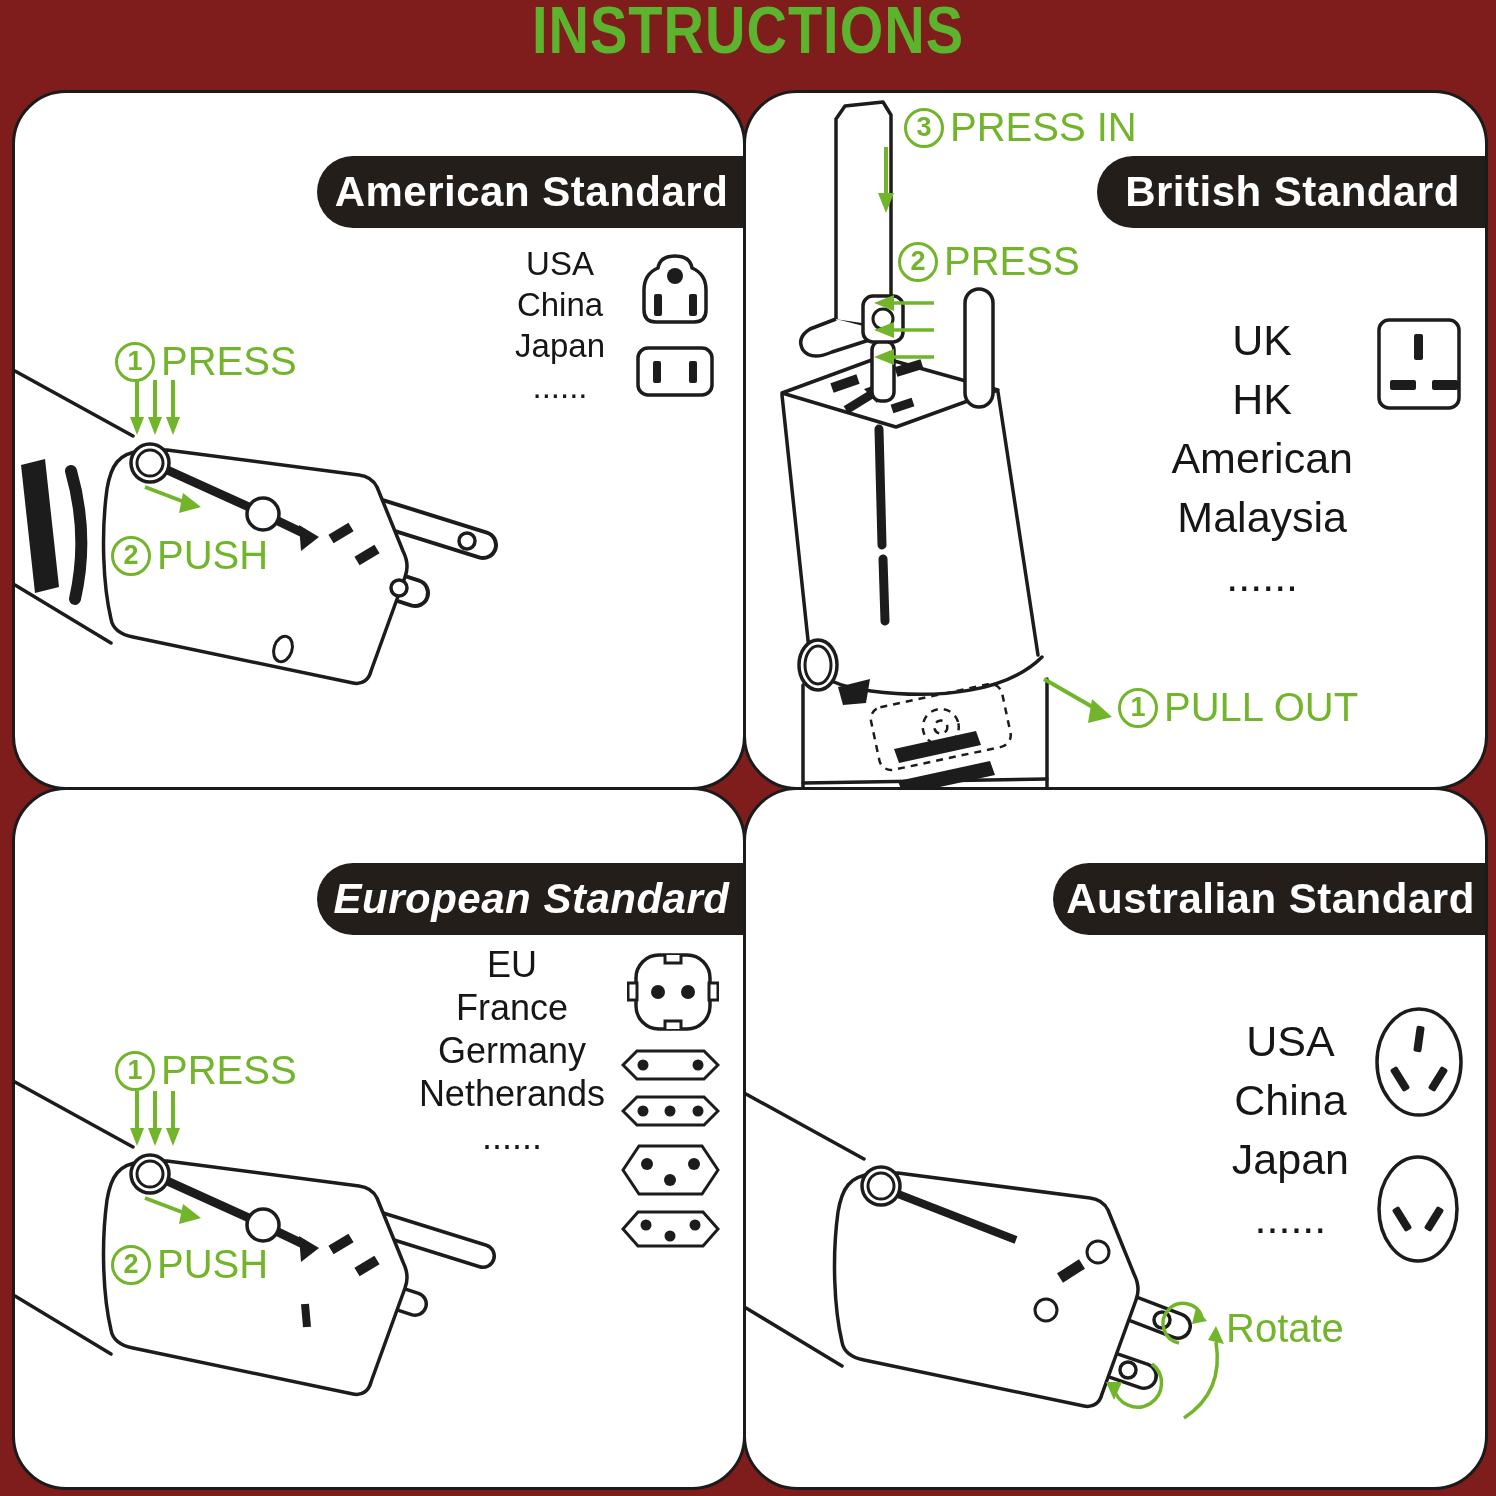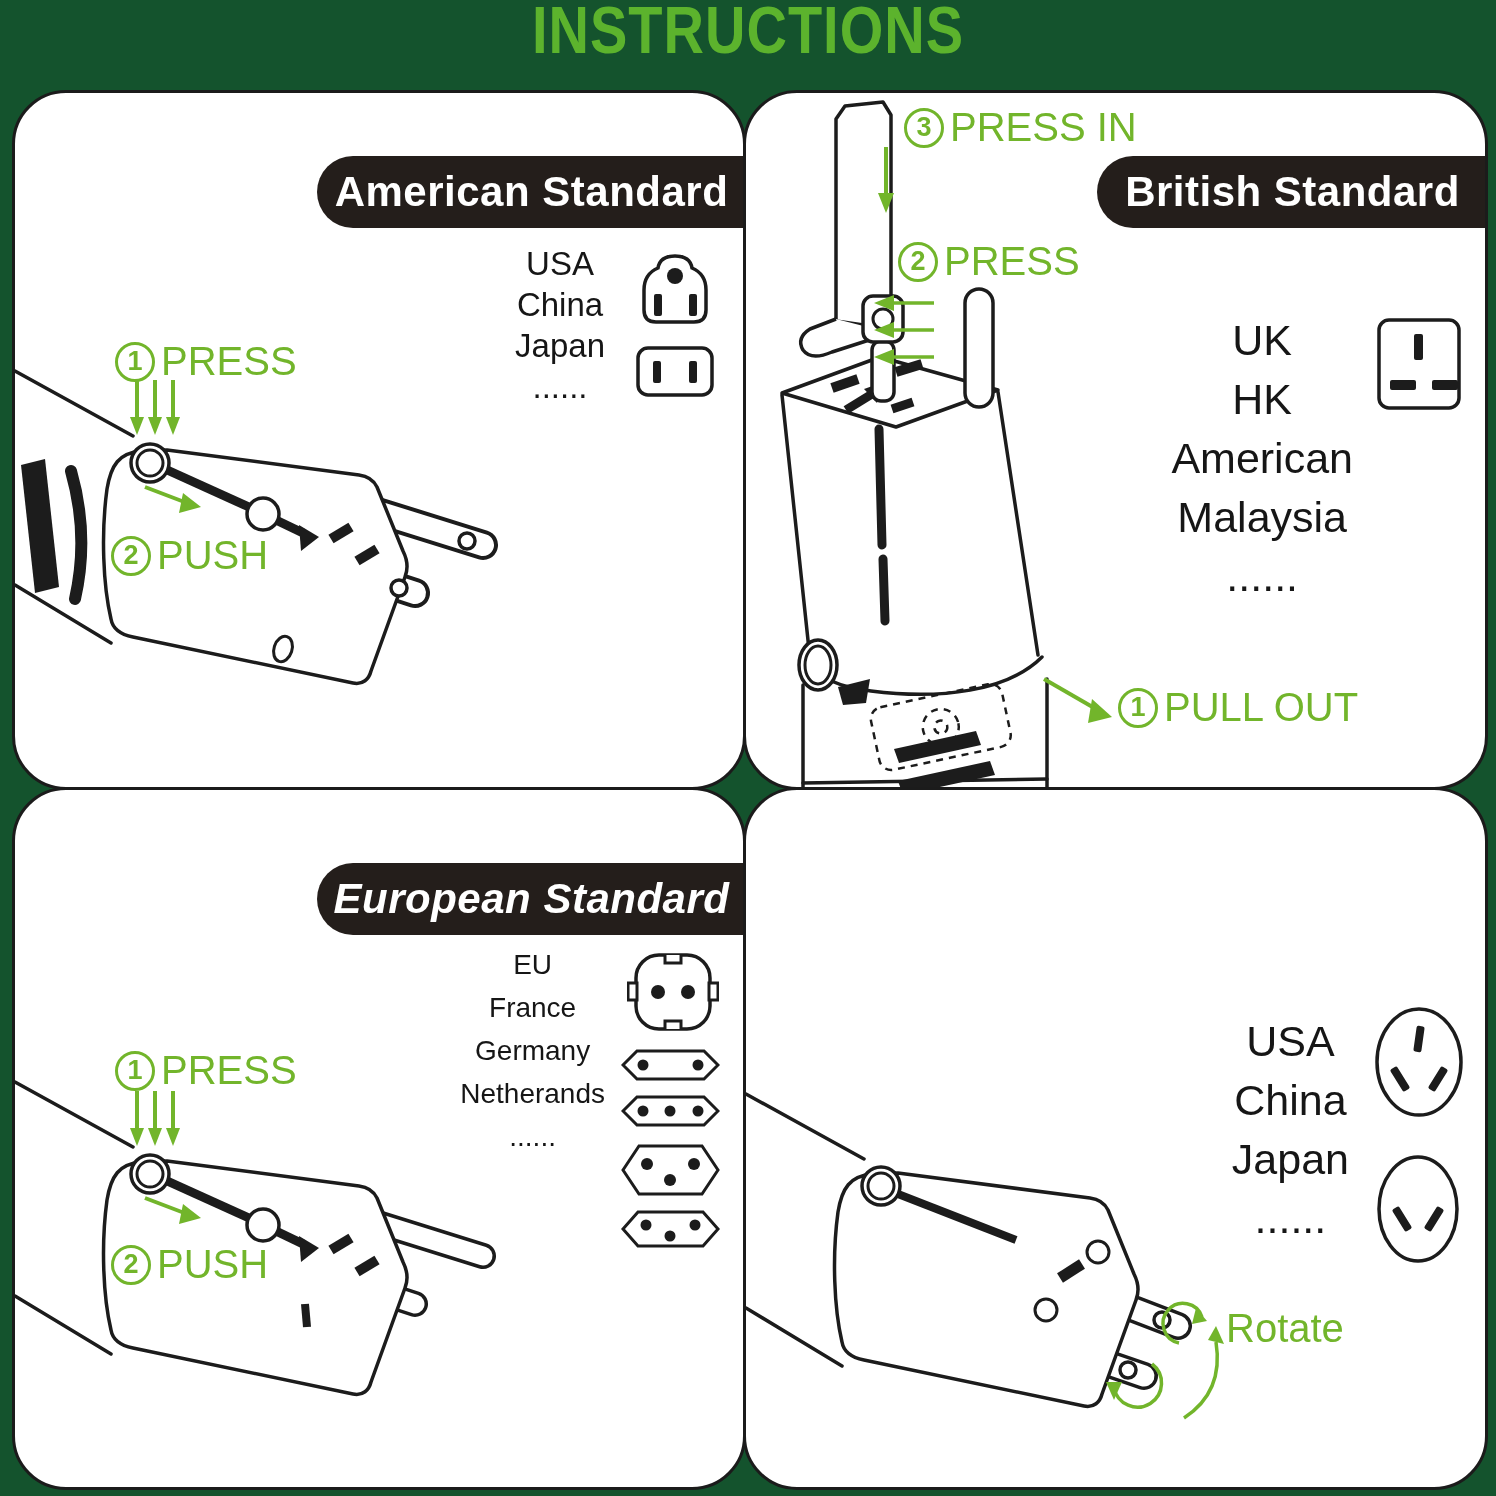--- a/index.html
+++ b/index.html
@@ -1,17 +1,17 @@
 <!DOCTYPE html>
 <html><head>
 <meta charset="utf-8">
 <style>
   * { box-sizing: border-box; margin: 0; padding: 0; }
   html,body { width:1496px; height:1496px; background:#fff; font-family:"Liberation Sans",sans-serif; overflow:hidden; }
-  #canvas { position:relative; width:1496px; height:1496px; background:#14532d; }
+  #canvas { position:relative; width:1496px; height:1496px; background:#7f1d1d; }
 
   .page-title { position:absolute; top:-8px; left:0; width:100%; text-align:center;
     font-size:56px; font-weight:800; letter-spacing:1px; color:#5cb32d;
     transform:scaleY(1.18); transform-origin:top; }
 
   .panel { position:absolute; background:#fff; border:3px solid #1b1b1b; overflow:hidden; }
   .panel.r54 { border-radius:54px; }
   #panel-american  { left:12px;  top:90px;  width:734px; height:700px; }
   #panel-british   { left:743px; top:90px;  width:745px; height:700px; }
   #panel-european  { left:12px;  top:787px; width:734px; height:703px; }
@@ -25,21 +25,21 @@
   .row-top .banner { top:52px; }
   .row-bottom .banner { top:62px; }
   #banner-american { width:429px; }
   #banner-british  { width:391px; }
   #banner-european { width:429px;font-style:italic; }
   #banner-australian { width:435px; }
 
   .countries { position:absolute; text-align:center; color:#161616; }
   #countries-american { right:138px; top:150px; font-size:33px; line-height:41px; }
   #countries-british  { right:132px; top:218px; font-size:43px; line-height:59px; }
-  #countries-european { right:138px; top:153px; font-size:28px; line-height:43px; }
+  #countries-european { right:138px; top:153px; font-size:36px; line-height:43px; }
   #countries-australian { right:136px; top:222px; font-size:43px; line-height:59px; }
 
   .step { position:absolute; display:flex; align-items:center; gap:6px;
     color:#72b52b; font-size:40px; white-space:nowrap; }
   .step .num { width:40px; height:40px; border:3px solid #72b52b; border-radius:50%;
     display:flex; align-items:center; justify-content:center;
     font-size:27px; font-weight:700; flex:0 0 40px; }
 
   .icon { position:absolute; }
 </style>
@@ -347,20 +347,23 @@
       <g fill="none" stroke="#72b52b" stroke-width="3.5">
         <path d="M433,553 A20,20 0 1 1 456,527"></path>
         <polygon points="450,518 461,531 446,534" fill="#72b52b" stroke="none"></polygon>
         <path d="M406,574 A24,24 0 1 1 368,598"></path>
         <polygon points="360,592 376,592 368,610" fill="#72b52b" stroke="none"></polygon>
         <path d="M438,628 Q478,602 470,552"></path>
         <polygon points="462,550 478,554 470,536" fill="#72b52b" stroke="none"></polygon>
       </g>
     </svg>
 
+    <div class="banner" id="banner-australian">
+      <span>Australian Standard</span>
+    </div>
 
     <div class="countries" id="countries-australian">
         <div>USA</div>
         <div>China</div>
         <div>Japan</div>
         <div>......</div>
       </div>
 
     <svg class="icon" style="left:628px;top:216px" width="90" height="112" viewBox="0 0 90 112">
       <ellipse cx="45" cy="56" rx="42" ry="53" fill="#fff" stroke="#1c1c1c" stroke-width="3.5"></ellipse>

